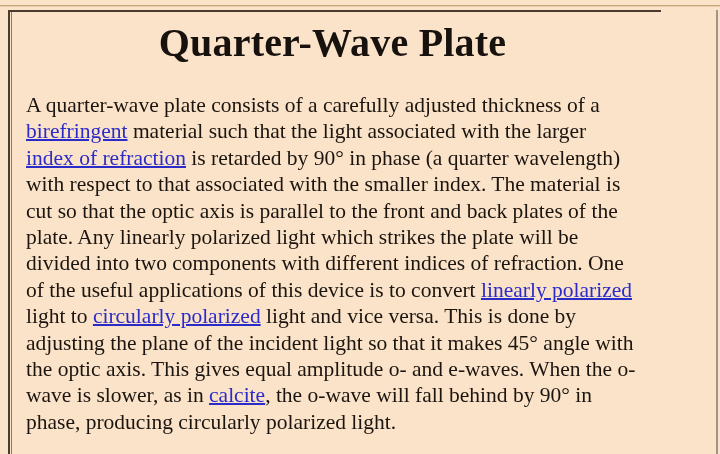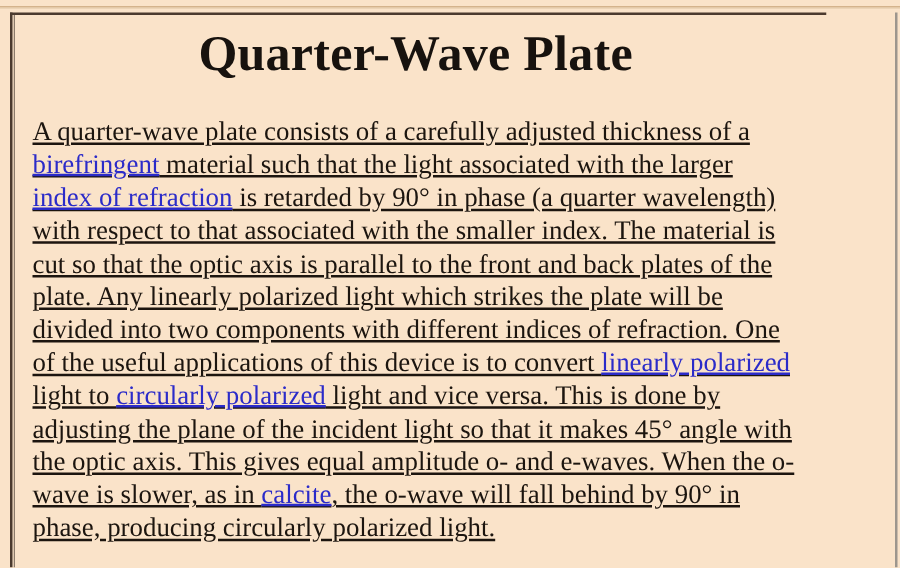--- a/index.html
+++ b/index.html
@@ -95,21 +95,20 @@
   }
 
   #body-text {
     margin: 28px 0 0 0;
     padding: 0 8px 0 8px;
     font-family: "Liberation Serif", "DejaVu Serif", serif;
     font-size: 21.5px;
     line-height: 26.4px;
     color: #1c150f;
     text-align: left;
-    text-decoration: underline;
   }
 
   a.wlink {
     color: #2b2bc9;
     text-decoration: underline;
     text-underline-offset: 1px;
     cursor: pointer;
   }
 </style>
 </head>

